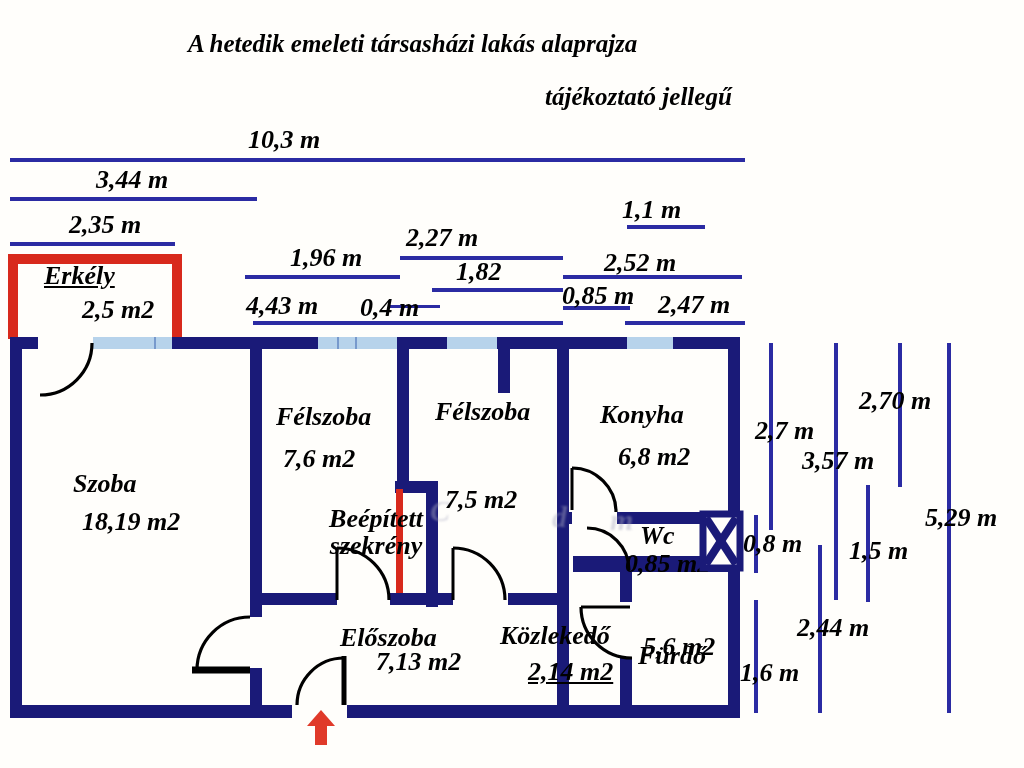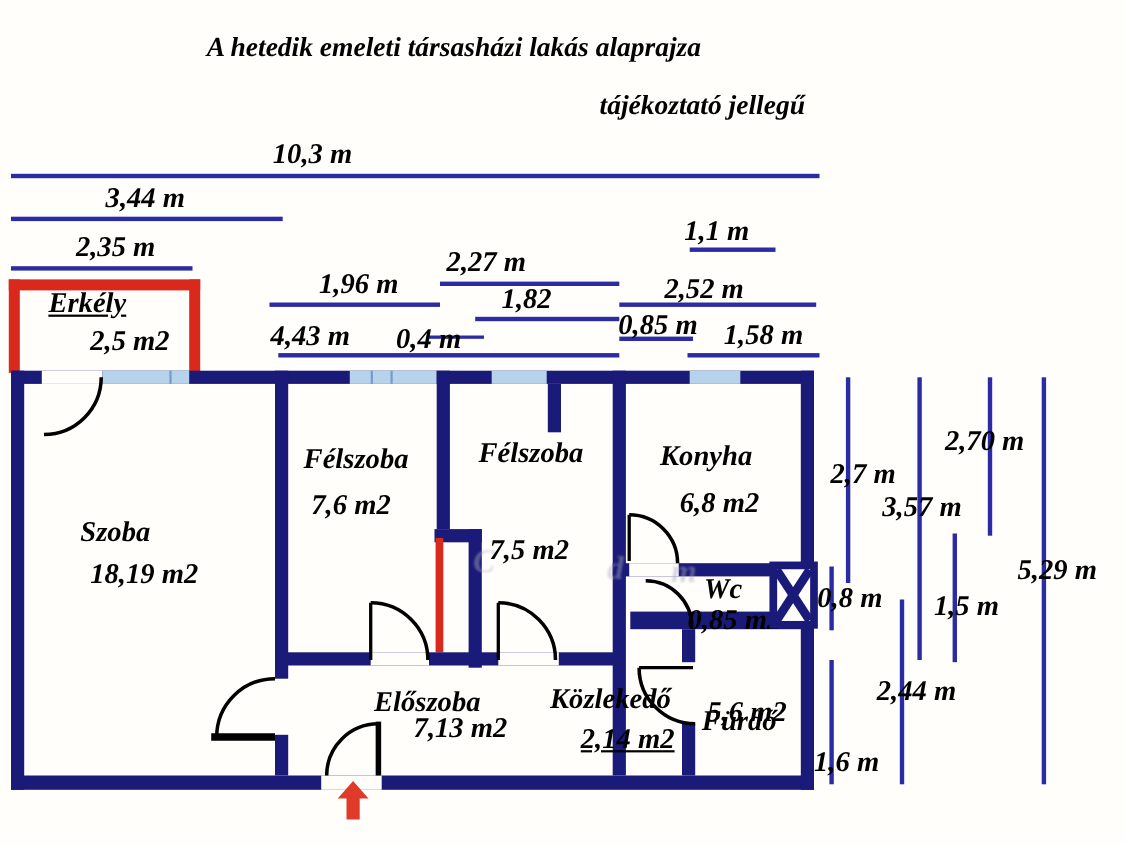--- a/index.html
+++ b/index.html
@@ -47,39 +47,39 @@
   <div class="lbl" style="left:96px;top:166px;">3,44 m</div>
   <div class="lbl" style="left:57px;top:211px;margin-left:12px;">2,35 m</div>
   <div class="lbl" style="left:406px;top:224px;">2,27 m</div>
   <div class="lbl" style="left:290px;top:244px;">1,96 m</div>
   <div class="lbl" style="left:456px;top:258px;">1,82</div>
   <div class="lbl" style="left:246px;top:292px;">4,43 m</div>
   <div class="lbl" style="left:360px;top:294px;">0,4 m</div>
   <div class="lbl" style="left:622px;top:196px;">1,1 m</div>
   <div class="lbl" style="left:604px;top:249px;">2,52 m</div>
   <div class="lbl" style="left:562px;top:282px;">0,85 m</div>
-  <div class="lbl" style="left:658px;top:291px;">1,58 m</div>
+  <div class="lbl" style="left:658px;top:291px;">2,47 m</div>
 
   <div class="dim" style="left:769px;top:343px;width:4px;height:187px;"></div>
   <div class="dim" style="left:834px;top:343px;width:4px;height:257px;"></div>
   <div class="dim" style="left:898px;top:343px;width:4px;height:144px;"></div>
   <div class="dim" style="left:947px;top:343px;width:4px;height:370px;"></div>
   <div class="dim" style="left:754px;top:515px;width:4px;height:58px;"></div>
   <div class="dim" style="left:866px;top:485px;width:4px;height:117px;"></div>
   <div class="dim" style="left:818px;top:545px;width:4px;height:168px;"></div>
   <div class="dim" style="left:754px;top:600px;width:4px;height:113px;"></div>
 
   <div class="lbl" style="left:755px;top:417px;">2,7 m</div>
   <div class="lbl" style="left:802px;top:447px;">3,57 m</div>
   <div class="lbl" style="left:859px;top:387px;">2,70 m</div>
   <div class="lbl" style="left:925px;top:504px;">5,29 m</div>
   <div class="lbl" style="left:743px;top:530px;">0,8 m</div>
   <div class="lbl" style="left:849px;top:537px;">1,5 m</div>
   <div class="lbl" style="left:797px;top:614px;">2,44 m</div>
-  <div class="lbl" style="left:740px;top:679px;">1,6 m</div>
+  <div class="lbl" style="left:740px;top:659px;">1,6 m</div>
 
   <div class="red" style="left:8px;top:254px;width:174px;height:10px;"></div>
   <div class="red" style="left:8px;top:254px;width:10px;height:85px;"></div>
   <div class="red" style="left:172px;top:254px;width:10px;height:85px;"></div>
 
   <div class="wall" style="left:10px;top:337px;width:730px;height:12px;"></div>
   <div class="gap" style="left:38px;top:337px;width:55px;height:12px;"></div>
   <div class="win" style="left:93px;top:337px;width:79px;height:12px;"></div>
   <div class="win" style="left:318px;top:337px;width:79px;height:12px;"></div>
   <div class="win" style="left:447px;top:337px;width:50px;height:12px;"></div>
@@ -117,20 +117,21 @@
   <div class="lbl" style="left:44px;top:262px;text-decoration:underline;">Erkély</div>
   <div class="lbl" style="left:82px;top:296px;">2,5 m2</div>
   <div class="lbl" style="left:73px;top:470px;">Szoba</div>
   <div class="lbl" style="left:82px;top:508px;">18,19 m2</div>
   <div class="lbl" style="left:276px;top:403px;">Félszoba</div>
   <div class="lbl" style="left:283px;top:445px;">7,6 m2</div>
   <div class="lbl" style="left:435px;top:398px;">Félszoba</div>
   <div class="lbl" style="left:445px;top:438px;margin-top:48px;">7,5 m2</div>
   <div class="lbl" style="left:600px;top:401px;">Konyha</div>
   <div class="lbl" style="left:618px;top:443px;">6,8 m2</div>
+  <div class="lbl center" style="left:296px;top:505px;width:160px;white-space:normal;">Beépített szekrény</div>
   <div class="lbl" style="left:640px;top:522px;">Wc</div>
   <div class="lbl" style="left:625px;top:550px;">0,85 m2</div>
   <div class="lbl" style="left:638px;top:599px;margin-top:43px;">Fürdő</div>
   <div class="lbl" style="left:643px;top:633px;">5,6 m2</div>
   <div class="lbl" style="left:340px;top:624px;">Előszoba</div>
   <div class="lbl" style="left:376px;top:648px;">7,13 m2</div>
   <div class="lbl" style="left:500px;top:622px;">Közlekedő</div>
   <div class="lbl" style="left:528px;top:658px;text-decoration:underline;">2,14 m2</div>
 
   <svg width="1024" height="768">

